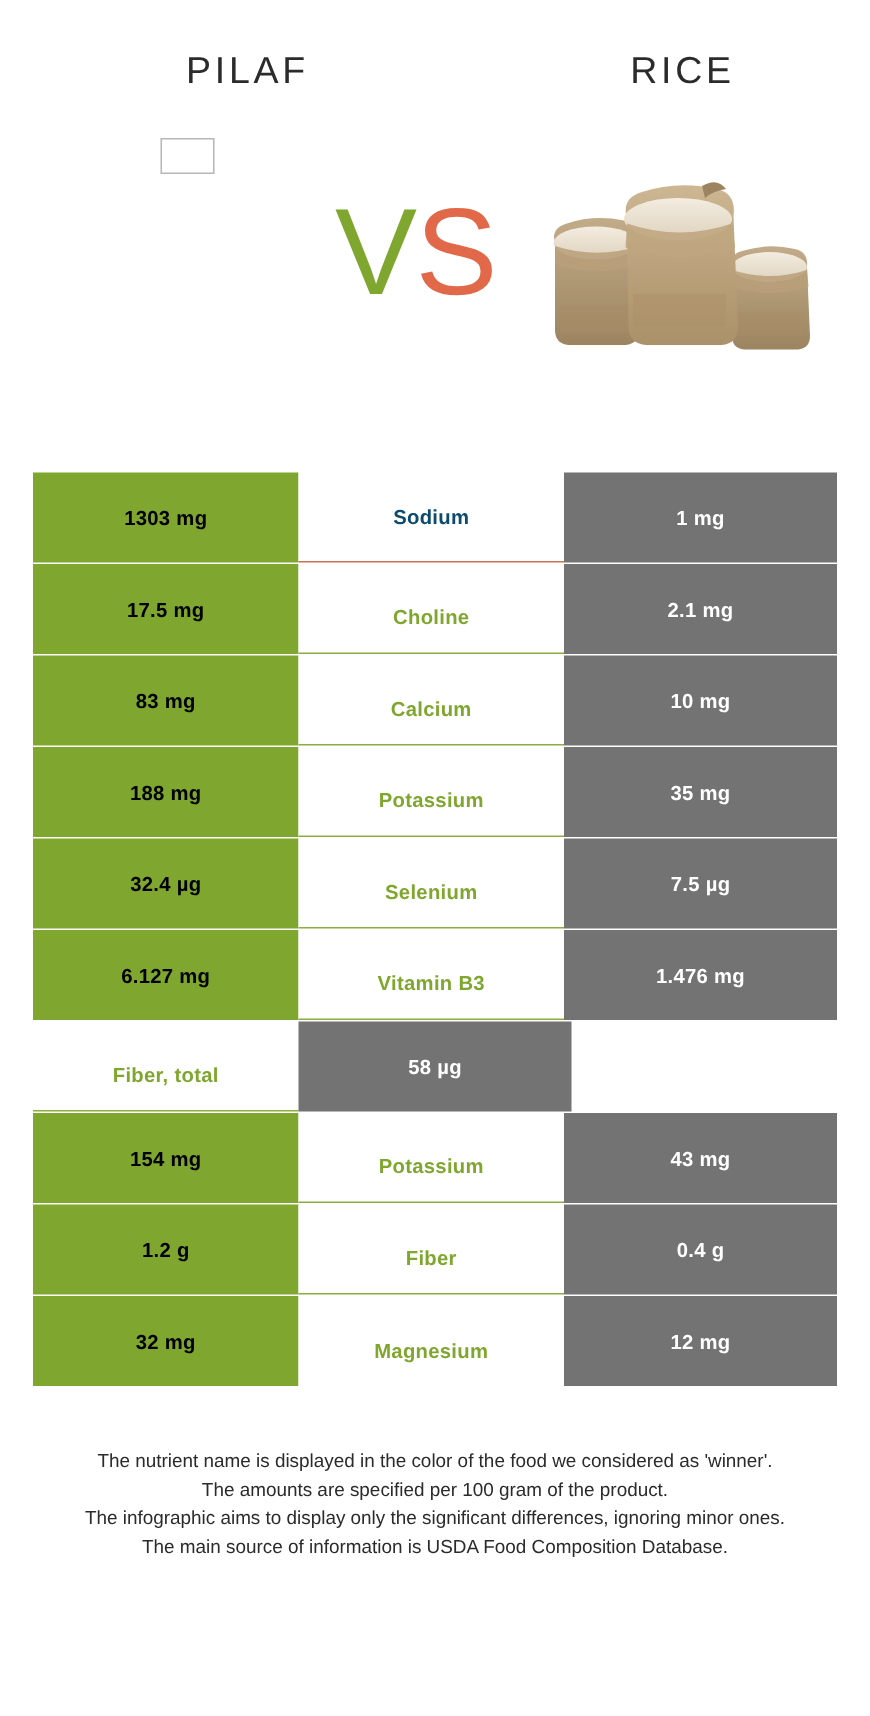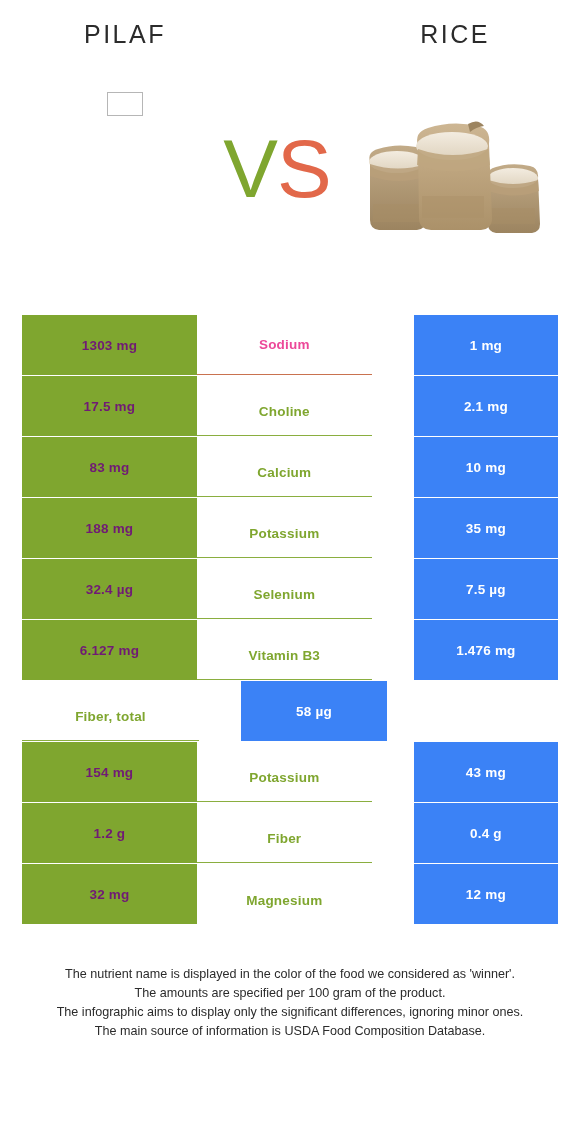--- a/index.html
+++ b/index.html
@@ -17,29 +17,30 @@
   }
 
   
   .header {
     position: relative;
     height: 290px;
     width: 580px;
   }
   .food-title {
     position: absolute;
-    top: 20px;
+    top: 33px;
     font-family: "Liberation Sans", sans-serif;
     font-size: 25px;
     font-weight: 300;
     letter-spacing: 2.5px;
     color: #2b2b2b;
     text-align: center;
     text-transform: uppercase;
     white-space: nowrap;
+    padding-left: 40px;
   }
   .food-title.left  { left: 0;   width: 250px; }
   .food-title.right { right: 0;  width: 250px; }
 
   .food-image-slot {
     position: absolute;
     display: flex;
     align-items: center;
     justify-content: center;
   }
@@ -110,43 +111,42 @@
     align-items: center;
     justify-content: center;
     font-size: 13.5px;
     font-weight: 600;
     letter-spacing: .2px;
     box-sizing: border-box;
   }
   .cell.left-val {
     width: 177px;
     background: #7FA62F;
-    color: #701a75;
+    color: #000000;
   }
   .cell.name {
     width: 177px;
     background: #ffffff;
     border-bottom: 1px solid #8aae3f;
     border-top: 0;
   }
   .row:first-child .cell.name { border-top: 0; }
   .cell.name.winner-right { border-bottom-color: #c9724f; }
   .cell.right-val {
-    width: 146px;
-    background: #3b82f6;
+    width: 182px;
+    background: #737373;
     color: #ffffff;
-    margin-left: 42px;
   }
   .name-text {
     font-size: 13.5px;
     font-weight: 600;
     letter-spacing: .2px;
   }
   .name-text.green  { color: #7FA62F; margin-top: 12px; }
-  .name-text.orange { color: #ec4899; }
+  .name-text.orange { color: #0c4a6e; }
 
   
   .row:last-child .cell.name { border-bottom: 0; }
 
   
   .footer {
     position: absolute;
     top: 965px;
     left: 0;
     width: 580px;

